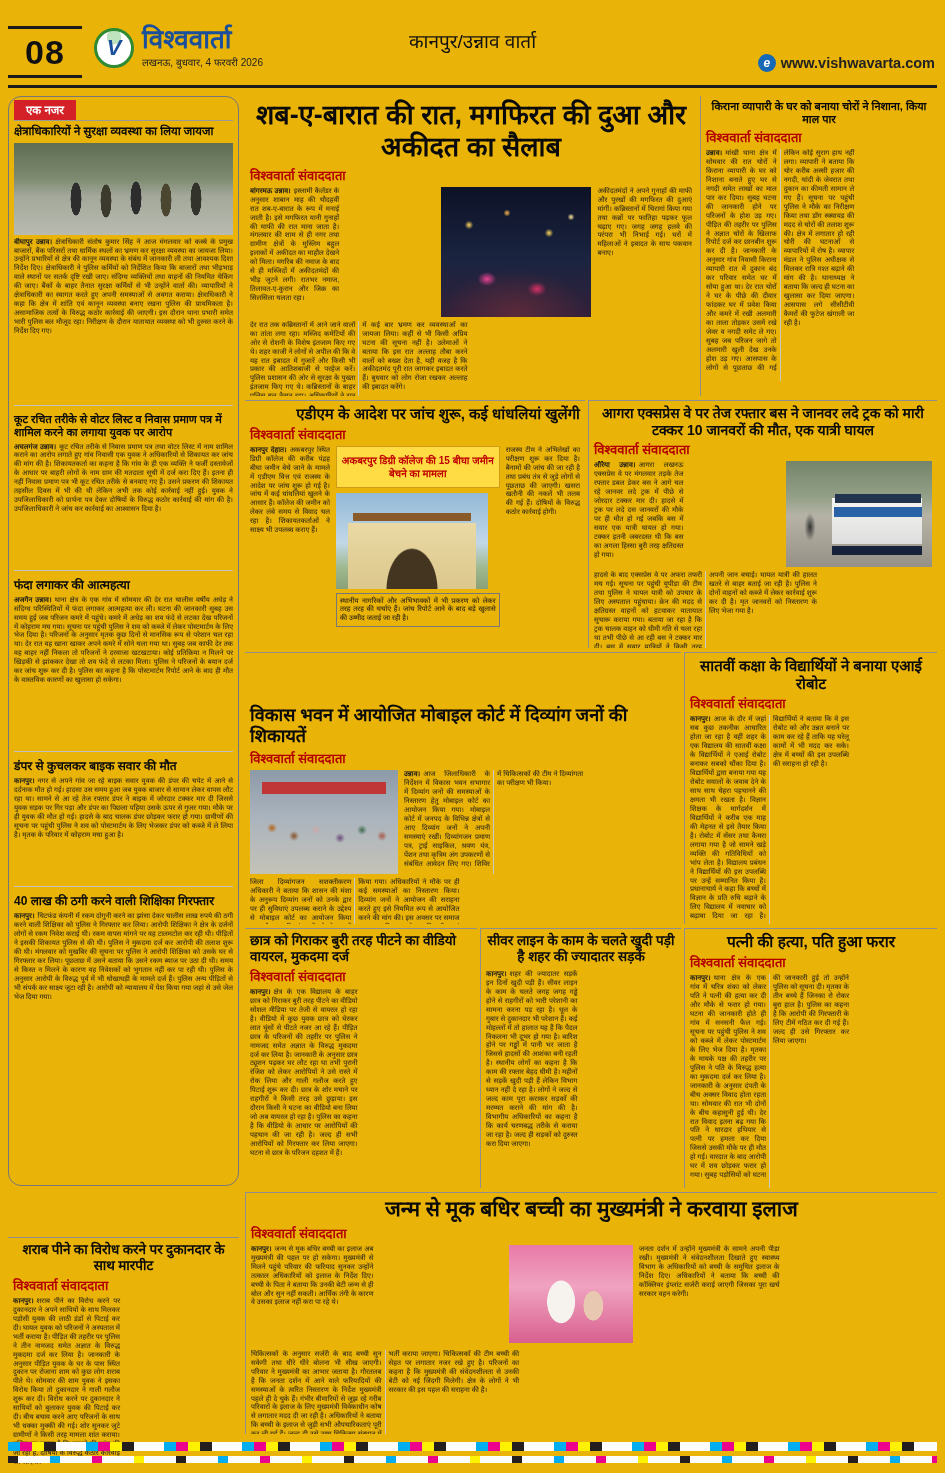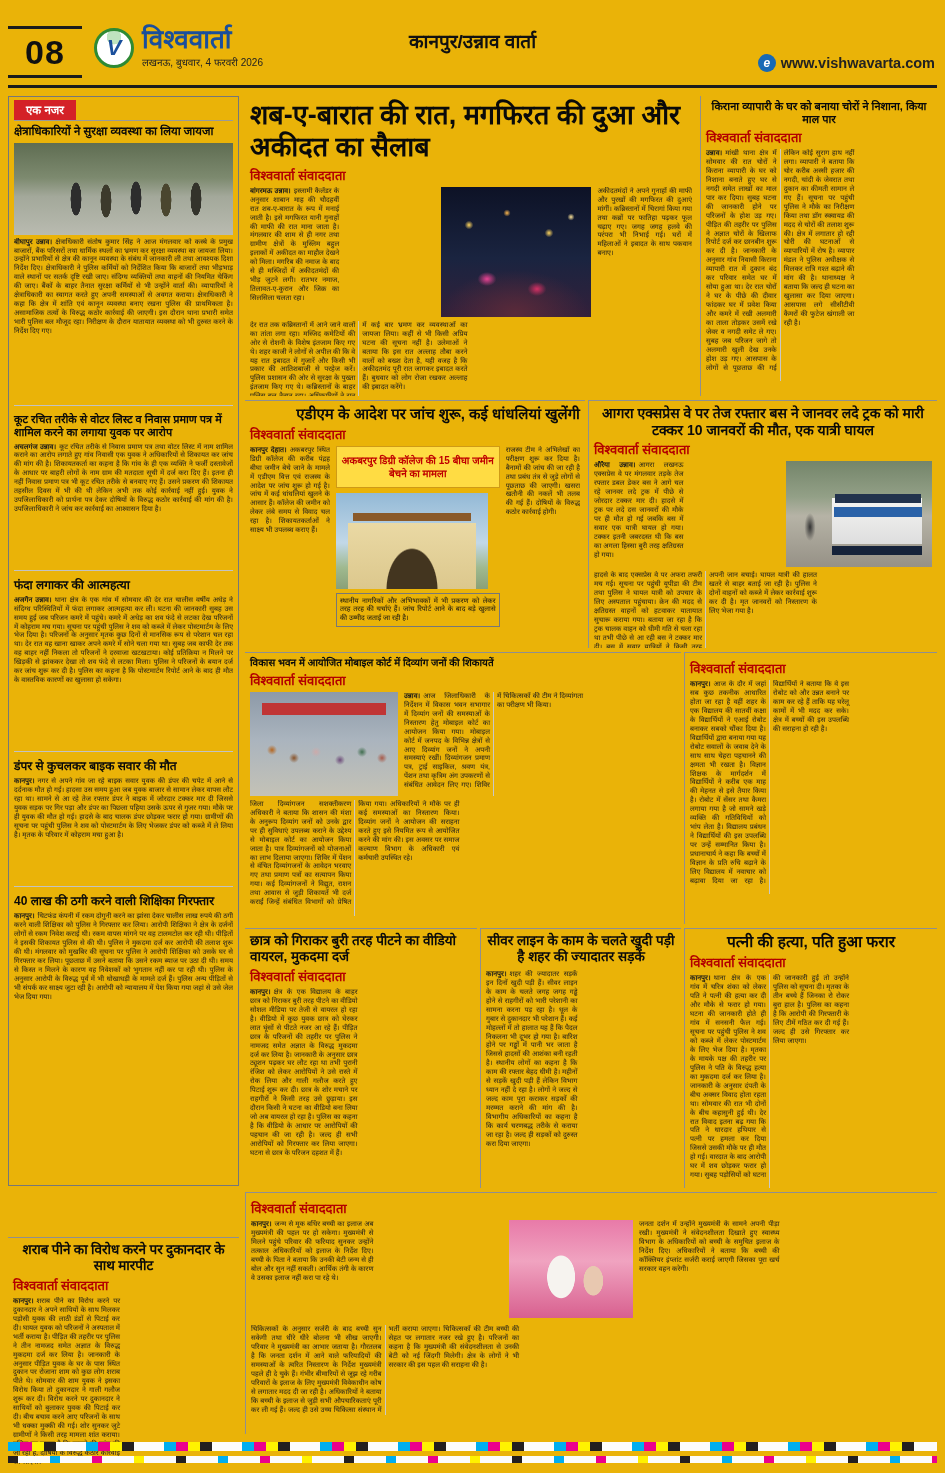--- a/index.html
+++ b/index.html
@@ -9,21 +9,21 @@
 
   
   .masthead{position:absolute;left:8px;top:20px;width:929px;height:68px;border-bottom:3px solid #1c1c1c;}
   .pageno-wrap{position:absolute;left:0;top:6px;width:74px;text-align:center;border-top:3px solid #1c1c1c;border-bottom:3px solid #1c1c1c;}
   .pageno{font-size:34px;font-weight:bold;line-height:46px;letter-spacing:1px;}
   .brand{position:absolute;left:86px;top:6px;display:flex;gap:8px;align-items:center;}
   .emblem{width:40px;height:40px;border-radius:50%;border:3px solid #2f8a34;background:radial-gradient(circle at 50% 18%,#bfe3bf 0 22%,#fff 23%);display:flex;align-items:center;justify-content:center;}
   .emblem span{color:#1a4f9c;font-weight:bold;font-size:22px;font-style:italic;}
   .brand-name{font-size:26px;font-weight:bold;color:#1a4f9c;line-height:1.0;}
   .brand-date{font-size:10px;color:#222;margin-top:3px;}
-  .section-title{position:absolute;left:50%;top:8px;transform:translateX(-50%);font-size:19px;font-weight:bold;white-space:nowrap;}
+  .section-title{position:absolute;left:50%;top:8px;transform:translateX(-50%);font-size:19px;font-weight:normal;white-space:nowrap;}
   .site{position:absolute;right:2px;top:34px;display:flex;gap:5px;align-items:center;font-size:14.5px;font-weight:bold;color:#222;}
   .globe{width:18px;height:18px;border-radius:50%;background:#1769b5;color:#fff;font-size:12px;font-weight:bold;display:flex;align-items:center;justify-content:center;font-style:italic;}
 
   
   .story{position:absolute;overflow:hidden;padding:4px 5px;}
   .bt{border-top:1px solid #8f8f8f;}
   .bl{border-left:1px solid #8f8f8f;}
   .hl{font-weight:bold;color:#0a0a0a;line-height:1.18;}
   .byline{color:#b30000;font-weight:bold;font-size:13px;margin:2px 0 3px;}
   .body-txt{font-size:7px;line-height:1.28;text-align:justify;color:#1b1b1b;overflow:hidden;column-fill:auto;}
@@ -111,21 +111,21 @@
         <div class="brand-date">लखनऊ, बुधवार, 4 फरवरी 2026</div>
       </div>
     </div>
     <div class="section-title">कानपुर/उन्नाव वार्ता</div>
     <div class="site">
       <span class="globe">e</span>
       <span>www.vishwavarta.com</span>
     </div>
   </header>
 
-  <section class="story left-box" style="left:8px;top:96px;width:231px;height:1090px;">
+  <section class="story left-box" style="left:8px;top:96px;width:231px;height:1090px;border-radius:13px;">
     <div class="eknazar-row">
       <span class="eknazar">एक नजर</span>
     </div>
 
     <div class="l-story">
       <h3 class="hl l-hl">क्षेत्राधिकारियों ने सुरक्षा व्यवस्था का लिया जायजा</h3>
       <div class="photo police-photo"></div>
       <div class="body-txt" style="height:162px;margin-top:3px;">
         <span class="lead">बीघापुर उन्नाव।</span><span>क्षेत्राधिकारी संतोष कुमार सिंह ने आज मंगलवार को कस्बे के प्रमुख बाजारों, बैंक परिसरों तथा धार्मिक स्थलों का भ्रमण कर सुरक्षा व्यवस्था का जायजा लिया। उन्होंने प्रभारियों से क्षेत्र की कानून व्यवस्था के संबंध में जानकारी ली तथा आवश्यक दिशा निर्देश दिए। क्षेत्राधिकारी ने पुलिस कर्मियों को निर्देशित किया कि बाजारों तथा भीड़भाड़ वाले स्थानों पर सतर्क दृष्टि रखी जाए। संदिग्ध व्यक्तियों तथा वाहनों की नियमित चेकिंग की जाए। बैंकों के बाहर तैनात सुरक्षा कर्मियों से भी उन्होंने वार्ता की। व्यापारियों ने क्षेत्राधिकारी का स्वागत करते हुए अपनी समस्याओं से अवगत कराया। क्षेत्राधिकारी ने कहा कि क्षेत्र में शांति एवं कानून व्यवस्था बनाए रखना पुलिस की प्राथमिकता है। असामाजिक तत्वों के विरुद्ध कठोर कार्रवाई की जाएगी। इस दौरान थाना प्रभारी समेत भारी पुलिस बल मौजूद रहा। निरीक्षण के दौरान यातायात व्यवस्था को भी दुरुस्त करने के निर्देश दिए गए।</span>
       </div>
@@ -154,21 +154,21 @@
 
     <div class="l-story">
       <h3 class="hl l-hl" style="font-size:12px;">40 लाख की ठगी करने वाली शिक्षिका गिरफ्तार</h3>
       <div class="body-txt" style="height:152px;">
         <span class="lead">कानपुर।</span><span>चिटफंड कंपनी में रकम दोगुनी करने का झांसा देकर चालीस लाख रुपये की ठगी करने वाली शिक्षिका को पुलिस ने गिरफ्तार कर लिया। आरोपी शिक्षिका ने क्षेत्र के दर्जनों लोगों से रकम निवेश कराई थी। रकम वापस मांगने पर वह टालमटोल कर रही थी। पीड़ितों ने इसकी शिकायत पुलिस से की थी। पुलिस ने मुकदमा दर्ज कर आरोपी की तलाश शुरू की थी। मंगलवार को मुखबिर की सूचना पर पुलिस ने आरोपी शिक्षिका को उसके घर से गिरफ्तार कर लिया। पूछताछ में उसने बताया कि उसने रकम ब्याज पर उठा दी थी। समय से किस्त न मिलने के कारण वह निवेशकों को भुगतान नहीं कर पा रही थी। पुलिस के अनुसार आरोपी के विरुद्ध पूर्व में भी धोखाधड़ी के मामले दर्ज हैं। पुलिस अन्य पीड़ितों से भी संपर्क कर साक्ष्य जुटा रही है। आरोपी को न्यायालय में पेश किया गया जहां से उसे जेल भेज दिया गया।</span>
       </div>
     </div>
   </section>
 
   <section class="story" style="left:245px;top:96px;width:452px;height:300px;">
-    <h1 class="hl" style="font-size:27px;text-align:left;">शब-ए-बारात की रात, मगफिरत की दुआ और अकीदत का सैलाब</h1>
+    <h1 class="hl" style="font-size:27px;text-align:center;">शब-ए-बारात की रात, मगफिरत की दुआ और अकीदत का सैलाब</h1>
     <div class="byline">विश्ववार्ता संवाददाता</div>
     <div class="row" style="height:130px;">
       <div class="body-txt cols-2" style="width:192px;height:130px;">
         <span class="lead">बांगरमऊ उन्नाव।</span><span>इस्लामी कैलेंडर के अनुसार शाबान माह की चौदहवीं रात शब-ए-बारात के रूप में मनाई जाती है। इसे मगफिरत यानी गुनाहों की माफी की रात माना जाता है। मंगलवार की शाम से ही नगर तथा ग्रामीण क्षेत्रों के मुस्लिम बहुल इलाकों में अकीदत का माहौल देखने को मिला। मगरिब की नमाज के बाद से ही मस्जिदों में अकीदतमंदों की भीड़ जुटने लगी। रातभर नमाज, तिलावत-ए-कुरान और जिक्र का सिलसिला चलता रहा।</span>
       </div>
       <div class="photo shab-photo" style="width:150px;height:130px;"></div>
       <div class="body-txt" style="width:98px;height:130px;">
         <span>अकीदतमंदों ने अपने गुनाहों की माफी और पुरखों की मगफिरत की दुआएं मांगीं। कब्रिस्तानों में चिरागां किया गया तथा कब्रों पर फातिहा पढ़कर फूल चढ़ाए गए। जगह जगह हलवे की परंपरा भी निभाई गई। घरों में महिलाओं ने इबादत के साथ पकवान बनाए।</span>
       </div>
     </div>
@@ -211,34 +211,35 @@
         <span class="lead">औरैया उन्नाव।</span><span>आगरा लखनऊ एक्सप्रेस वे पर मंगलवार तड़के तेज रफ्तार डबल डेकर बस ने आगे चल रहे जानवर लदे ट्रक में पीछे से जोरदार टक्कर मार दी। हादसे में ट्रक पर लदे दस जानवरों की मौके पर ही मौत हो गई जबकि बस में सवार एक यात्री घायल हो गया। टक्कर इतनी जबरदस्त थी कि बस का अगला हिस्सा बुरी तरह क्षतिग्रस्त हो गया।</span>
       </div>
       <div class="photo bus-photo" style="width:146px;height:106px;"></div>
     </div>
     <div class="body-txt cols-3" style="height:84px;margin-top:4px;">
       <span>हादसे के बाद एक्सप्रेस वे पर अफरा तफरी मच गई। सूचना पर पहुंची यूपीडा की टीम तथा पुलिस ने घायल यात्री को उपचार के लिए अस्पताल पहुंचाया। क्रेन की मदद से क्षतिग्रस्त वाहनों को हटवाकर यातायात सुचारू कराया गया। बताया जा रहा है कि ट्रक चालक वाहन को धीमी गति से चला रहा था तभी पीछे से आ रही बस ने टक्कर मार दी। बस में सवार यात्रियों ने किसी तरह अपनी जान बचाई। घायल यात्री की हालत खतरे से बाहर बताई जा रही है। पुलिस ने दोनों वाहनों को कब्जे में लेकर कार्रवाई शुरू कर दी है। मृत जानवरों को निस्तारण के लिए भेजा गया है।</span>
     </div>
   </section>
 
   <section class="story bt" style="left:245px;top:652px;width:436px;height:272px;">
-    <h2 class="hl" style="font-size:10px;">विकास भवन में आयोजित मोबाइल कोर्ट में दिव्यांग जनों की शिकायतें</h2>
+    <h2 class="hl" style="font-size:18px;margin-top:48px;">विकास भवन में आयोजित मोबाइल कोर्ट में दिव्यांग जनों की शिकायतें</h2>
     <div class="byline">विश्ववार्ता संवाददाता</div>
     <div class="row" style="height:104px;">
       <div class="photo court-photo" style="width:148px;height:104px;"></div>
       <div class="body-txt cols-3" style="width:272px;height:104px;">
         <span class="lead">उन्नाव।</span><span>आज जिलाधिकारी के निर्देशन में विकास भवन सभागार में दिव्यांग जनों की समस्याओं के निस्तारण हेतु मोबाइल कोर्ट का आयोजन किया गया। मोबाइल कोर्ट में जनपद के विभिन्न क्षेत्रों से आए दिव्यांग जनों ने अपनी समस्याएं रखीं। दिव्यांगजन प्रमाण पत्र, ट्राई साइकिल, श्रवण यंत्र, पेंशन तथा कृत्रिम अंग उपकरणों से संबंधित आवेदन लिए गए। शिविर में चिकित्सकों की टीम ने दिव्यांगता का परीक्षण भी किया।</span>
       </div>
     </div>
     <div class="body-txt cols-4" style="height:116px;margin-top:4px;">
       <span>जिला दिव्यांगजन सशक्तीकरण अधिकारी ने बताया कि शासन की मंशा के अनुरूप दिव्यांग जनों को उनके द्वार पर ही सुविधाएं उपलब्ध कराने के उद्देश्य से मोबाइल कोर्ट का आयोजन किया जाता है। पात्र दिव्यांगजनों को योजनाओं का लाभ दिलाया जाएगा। शिविर में पेंशन से वंचित दिव्यांगजनों के आवेदन भरवाए गए तथा प्रमाण पत्रों का सत्यापन किया गया। कई दिव्यांगजनों ने विद्युत, राशन तथा आवास से जुड़ी शिकायतें भी दर्ज कराईं जिन्हें संबंधित विभागों को प्रेषित किया गया। अधिकारियों ने मौके पर ही कई समस्याओं का निस्तारण किया। दिव्यांग जनों ने आयोजन की सराहना करते हुए इसे नियमित रूप से आयोजित करने की मांग की। इस अवसर पर समाज कल्याण विभाग के अधिकारी एवं कर्मचारी उपस्थित रहे।</span>
     </div>
   </section>
 
   <section class="story bt bl" style="left:684px;top:652px;width:253px;height:272px;">
+    <h2 class="hl" style="font-size:15px;text-align:center;">सातवीं कक्षा के विद्यार्थियों ने बनाया एआई रोबोट</h2>
     <div class="byline">विश्ववार्ता संवाददाता</div>
     <div class="body-txt cols-3" style="height:214px;">
       <span class="lead">कानपुर।</span><span>आज के दौर में जहां सब कुछ तकनीक आधारित होता जा रहा है वहीं शहर के एक विद्यालय की सातवीं कक्षा के विद्यार्थियों ने एआई रोबोट बनाकर सबको चौंका दिया है। विद्यार्थियों द्वारा बनाया गया यह रोबोट सवालों के जवाब देने के साथ साथ चेहरा पहचानने की क्षमता भी रखता है। विज्ञान शिक्षक के मार्गदर्शन में विद्यार्थियों ने करीब एक माह की मेहनत से इसे तैयार किया है। रोबोट में सेंसर तथा कैमरा लगाया गया है जो सामने खड़े व्यक्ति की गतिविधियों को भांप लेता है। विद्यालय प्रबंधन ने विद्यार्थियों की इस उपलब्धि पर उन्हें सम्मानित किया है। प्रधानाचार्य ने कहा कि बच्चों में विज्ञान के प्रति रुचि बढ़ाने के लिए विद्यालय में नवाचार को बढ़ावा दिया जा रहा है। विद्यार्थियों ने बताया कि वे इस रोबोट को और उन्नत बनाने पर काम कर रहे हैं ताकि यह घरेलू कामों में भी मदद कर सके। क्षेत्र में बच्चों की इस उपलब्धि की सराहना हो रही है।</span>
     </div>
   </section>
 
   <section class="story bt" style="left:245px;top:928px;width:232px;height:260px;">
     <h2 class="hl" style="font-size:13.5px;">छात्र को गिराकर बुरी तरह पीटने का वीडियो वायरल, मुकदमा दर्ज</h2>
     <div class="byline">विश्ववार्ता संवाददाता</div>
     <div class="body-txt cols-2" style="height:198px;">
@@ -263,20 +264,21 @@
 
   <section class="story bt" style="left:8px;top:1237px;width:231px;height:242px;font-family:Liberation Serif, serif;">
     <h2 class="hl" style="font-size:13.5px;text-align:center;">शराब पीने का विरोध करने पर दुकानदार के साथ मारपीट</h2>
     <div class="byline">विश्ववार्ता संवाददाता</div>
     <div class="body-txt cols-2" style="height:180px;">
       <span class="lead">कानपुर।</span><span>शराब पीने का विरोध करने पर दुकानदार ने अपने साथियों के साथ मिलकर पड़ोसी युवक की लाठी डंडों से पिटाई कर दी। घायल युवक को परिजनों ने अस्पताल में भर्ती कराया है। पीड़ित की तहरीर पर पुलिस ने तीन नामजद समेत अज्ञात के विरुद्ध मुकदमा दर्ज कर लिया है। जानकारी के अनुसार पीड़ित युवक के घर के पास स्थित दुकान पर रोजाना शाम को कुछ लोग शराब पीते थे। सोमवार की शाम युवक ने इसका विरोध किया तो दुकानदार ने गाली गलौज शुरू कर दी। विरोध करने पर दुकानदार ने साथियों को बुलाकर युवक की पिटाई कर दी। बीच बचाव करने आए परिजनों के साथ भी धक्का मुक्की की गई। शोर सुनकर जुटे ग्रामीणों ने किसी तरह मामला शांत कराया। पुलिस का कहना है कि मामले की जांच की जा रही है, दोषियों के विरुद्ध कठोर कार्रवाई की जाएगी।</span>
     </div>
   </section>
 
   <section class="story bt bl" style="left:245px;top:1192px;width:692px;height:242px;">
+    <h2 class="hl" style="font-size:21px;text-align:center;">जन्म से मूक बधिर बच्ची का मुख्यमंत्री ने करवाया इलाज</h2>
     <div class="byline">विश्ववार्ता संवाददाता</div>
     <div class="row" style="height:100px;">
       <div class="body-txt cols-2" style="width:252px;height:100px;">
         <span class="lead">कानपुर।</span><span>जन्म से मूक बधिर बच्ची का इलाज अब मुख्यमंत्री की पहल पर हो सकेगा। मुख्यमंत्री से मिलने पहुंचे परिवार की फरियाद सुनकर उन्होंने तत्काल अधिकारियों को इलाज के निर्देश दिए। बच्ची के पिता ने बताया कि उनकी बेटी जन्म से ही बोल और सुन नहीं सकती। आर्थिक तंगी के कारण वे उसका इलाज नहीं करा पा रहे थे।</span>
       </div>
       <div class="photo muk-photo" style="width:124px;height:98px;"></div>
       <div class="body-txt cols-2" style="width:288px;height:100px;">
         <span>जनता दर्शन में उन्होंने मुख्यमंत्री के सामने अपनी पीड़ा रखी। मुख्यमंत्री ने संवेदनशीलता दिखाते हुए स्वास्थ्य विभाग के अधिकारियों को बच्ची के समुचित इलाज के निर्देश दिए। अधिकारियों ने बताया कि बच्ची की कॉक्लियर इंप्लांट सर्जरी कराई जाएगी जिसका पूरा खर्च सरकार वहन करेगी।</span>
       </div>
     </div>

